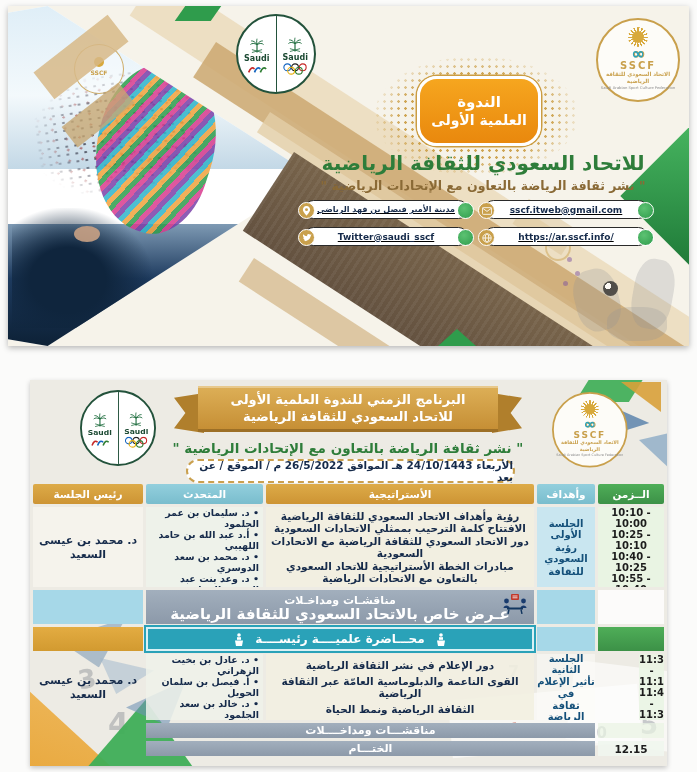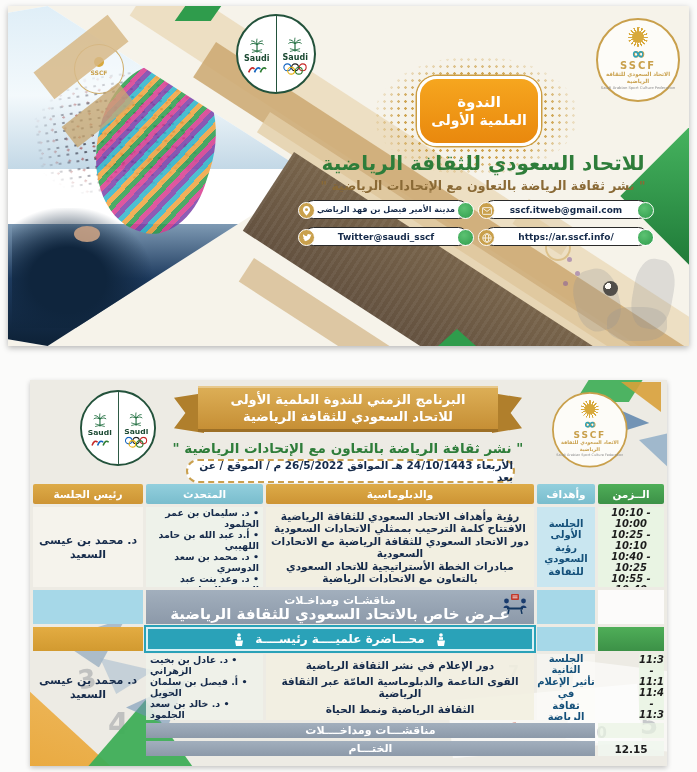--- a/index.html
+++ b/index.html
@@ -87,21 +87,21 @@
     box-shadow:0 0 0 1.5px #cb9d43;z-index:6;color:#fff;display:flex;flex-direction:column;
     align-items:center;justify-content:center;gap:3px;font-weight:800;}
   .badge .b1{font-size:15px;line-height:15px;}
   .badge .b2{font-size:14px;line-height:14px;}
   .poster-title{position:absolute;left:290px;top:145px;width:370px;text-align:center;
     color:#2e7d3a;font-size:20px;font-weight:800;z-index:6;direction:rtl;}
   .poster-sub{position:absolute;left:290px;top:172px;width:370px;text-align:center;
     color:#8a6a36;font-size:12.5px;font-weight:bold;z-index:6;direction:rtl;}
   
   .contacts{position:absolute;left:296px;top:194px;width:352px;z-index:7;
-    display:grid;grid-template-columns:164px 164px;gap:8px 16px;direction:ltr;}
+    display:grid;grid-template-columns:164px 164px;gap:8px 16px;direction:ltr;text-decoration:underline;}
   .pill{height:19px;border:1.5px solid #2a2a2a;border-radius:10px;background:#fff;
     display:flex;align-items:center;justify-content:center;position:relative;
     font-size:9px;font-weight:bold;color:#152a4a;box-sizing:border-box;}
   .pill .ar{font-size:8px;direction:rtl;}
   .cap{position:absolute;top:1px;width:15px;height:15px;border-radius:50%;
     display:flex;align-items:center;justify-content:center;}
   .cap-gold{left:-7px;background:#c9a04c;border:1px solid #fff;}
   .cap-green{right:-7px;background:radial-gradient(circle at 40% 35%,#5cc272,#2f9c4c);border:1px solid #fff;}
   
   .sports-faint{position:absolute;right:2px;bottom:2px;width:150px;height:115px;z-index:3;opacity:.8;}
@@ -150,21 +150,21 @@
   .sched{position:absolute;right:3px;top:104px;width:631px;z-index:6;direction:rtl;
     display:grid;grid-template-columns:66px 58px 268px 117px 110px;
     grid-template-rows:20px 80px 34px 24px 66px 15px 15px;gap:3px;}
   .hcell{display:flex;align-items:center;justify-content:center;color:#fff;
     font-size:10.5px;font-weight:bold;border-radius:2px;}
   .h-time{background:linear-gradient(180deg,#4fae58,#3c9147);}
   .h-session,.h-speaker{background:linear-gradient(180deg,#93cfdd,#79bdcd);}
   .h-topic,.h-chair{background:linear-gradient(180deg,#ddab48,#cd9434);}
   .cell{box-sizing:border-box;overflow:hidden;}
   .times{display:flex;flex-direction:column;justify-content:space-evenly;
-    direction:ltr;text-align:center;font-size:10px;font-weight:bold;color:#1c1c1c;font-style:italic;}
+    direction:ltr;text-align:center;font-size:10px;font-weight:bold;color:#1c1c1c;}
   .c-time1{background:#e9f4e3;}
   .c-session1{background:#c9e6f0;color:#14507a;font-size:10px;font-weight:bold;
     display:flex;flex-direction:column;justify-content:center;align-items:center;gap:2px;text-align:center;}
   .c-topic1{background:#f2efe1;color:#152a4a;font-size:10.5px;font-weight:bold;
     display:flex;flex-direction:column;justify-content:space-evenly;text-align:center;padding:2px 4px;}
   .c-speaker1{background:#eef2ea;color:#152a4a;font-size:9.5px;font-weight:bold;
     display:flex;flex-direction:column;justify-content:space-evenly;text-align:right;padding:0 4px;}
   .c-chair1{background:#f5f3ec;color:#152a4a;font-size:11px;font-weight:bold;
     display:flex;flex-direction:column;justify-content:center;align-items:center;gap:1px;text-align:center;}
   .c-time2{background:rgba(255,255,255,.8);}
@@ -179,21 +179,21 @@
   .banner1 svg{position:absolute;right:6px;top:4px;}
   .banner2{grid-column:3 / span 2;background:#2aa2b8;border:2px solid #d9f1f5;
     box-shadow:0 0 0 2px #2aa2b8;color:#fff;font-size:12px;font-weight:800;
     display:flex;align-items:center;justify-content:center;gap:10px;box-sizing:border-box;}
   .c-time4{background:rgba(233,244,227,.85);margin-left:41px;}
   .c-session4{background:rgba(252,252,248,.55);color:#14507a;font-size:10px;font-weight:bold;
     display:flex;flex-direction:column;justify-content:center;align-items:center;gap:1px;text-align:center;}
   .c-topic4{background:rgba(242,239,225,.9);color:#152a4a;font-size:10.5px;font-weight:bold;
     display:flex;flex-direction:column;justify-content:space-evenly;text-align:center;padding:1px 6px;}
   .c-speaker4{background:rgba(238,242,234,.85);color:#152a4a;font-size:9.5px;font-weight:bold;
-    display:flex;flex-direction:column;justify-content:space-evenly;text-align:left;padding:0 4px;}
+    display:flex;flex-direction:column;justify-content:space-evenly;text-align:right;padding:0 4px;}
   .c-chair4{color:#152a4a;font-size:11px;font-weight:bold;display:flex;flex-direction:column;
     justify-content:center;align-items:center;gap:1px;text-align:center;}
   .banner-wide{grid-column:2 / span 3;font-size:11px;justify-content:center;}
   .c-time5{background:rgba(233,244,227,.7);}
   .c-time6{background:rgba(240,246,238,.9);display:flex;align-items:center;justify-content:center;
     font-size:10.5px;font-weight:bold;color:#1c1c1c;direction:ltr;}
 </style>
 </head>
 <body>
 
@@ -396,21 +396,21 @@
     </div>
   </div>
 
   <div class="panel-sub">" نشر ثقافة الرياضة بالتعاون مع الإتحادات الرياضية "</div>
   <div class="date-pill">الأربعاء 24/10/1443 هـ الموافق 26/5/2022 م / الموقع / عن بعد</div>
 
   <div class="sched">
 
     <div class="hcell h-time" style="grid-row:1;grid-column:1;">الــزمن</div>
     <div class="hcell h-session" style="grid-row:1;grid-column:2;">وأهداف</div>
-    <div class="hcell h-topic" style="grid-row:1;grid-column:3;">والدبلوماسية</div>
+    <div class="hcell h-topic" style="grid-row:1;grid-column:3;">الأستراتيجية</div>
     <div class="hcell h-speaker" style="grid-row:1;grid-column:4;">المتحدث</div>
     <div class="hcell h-chair" style="grid-row:1;grid-column:5;">رئيس الجلسة</div>
 
     <div class="cell times c-time1" style="grid-row:2;grid-column:1;">
       <span>10:10 - 10:00</span>
       <span>10:25 - 10:10</span>
       <span>10:40 - 10:25</span>
       <span>10:55 - 10:40</span>
 
     </div>

